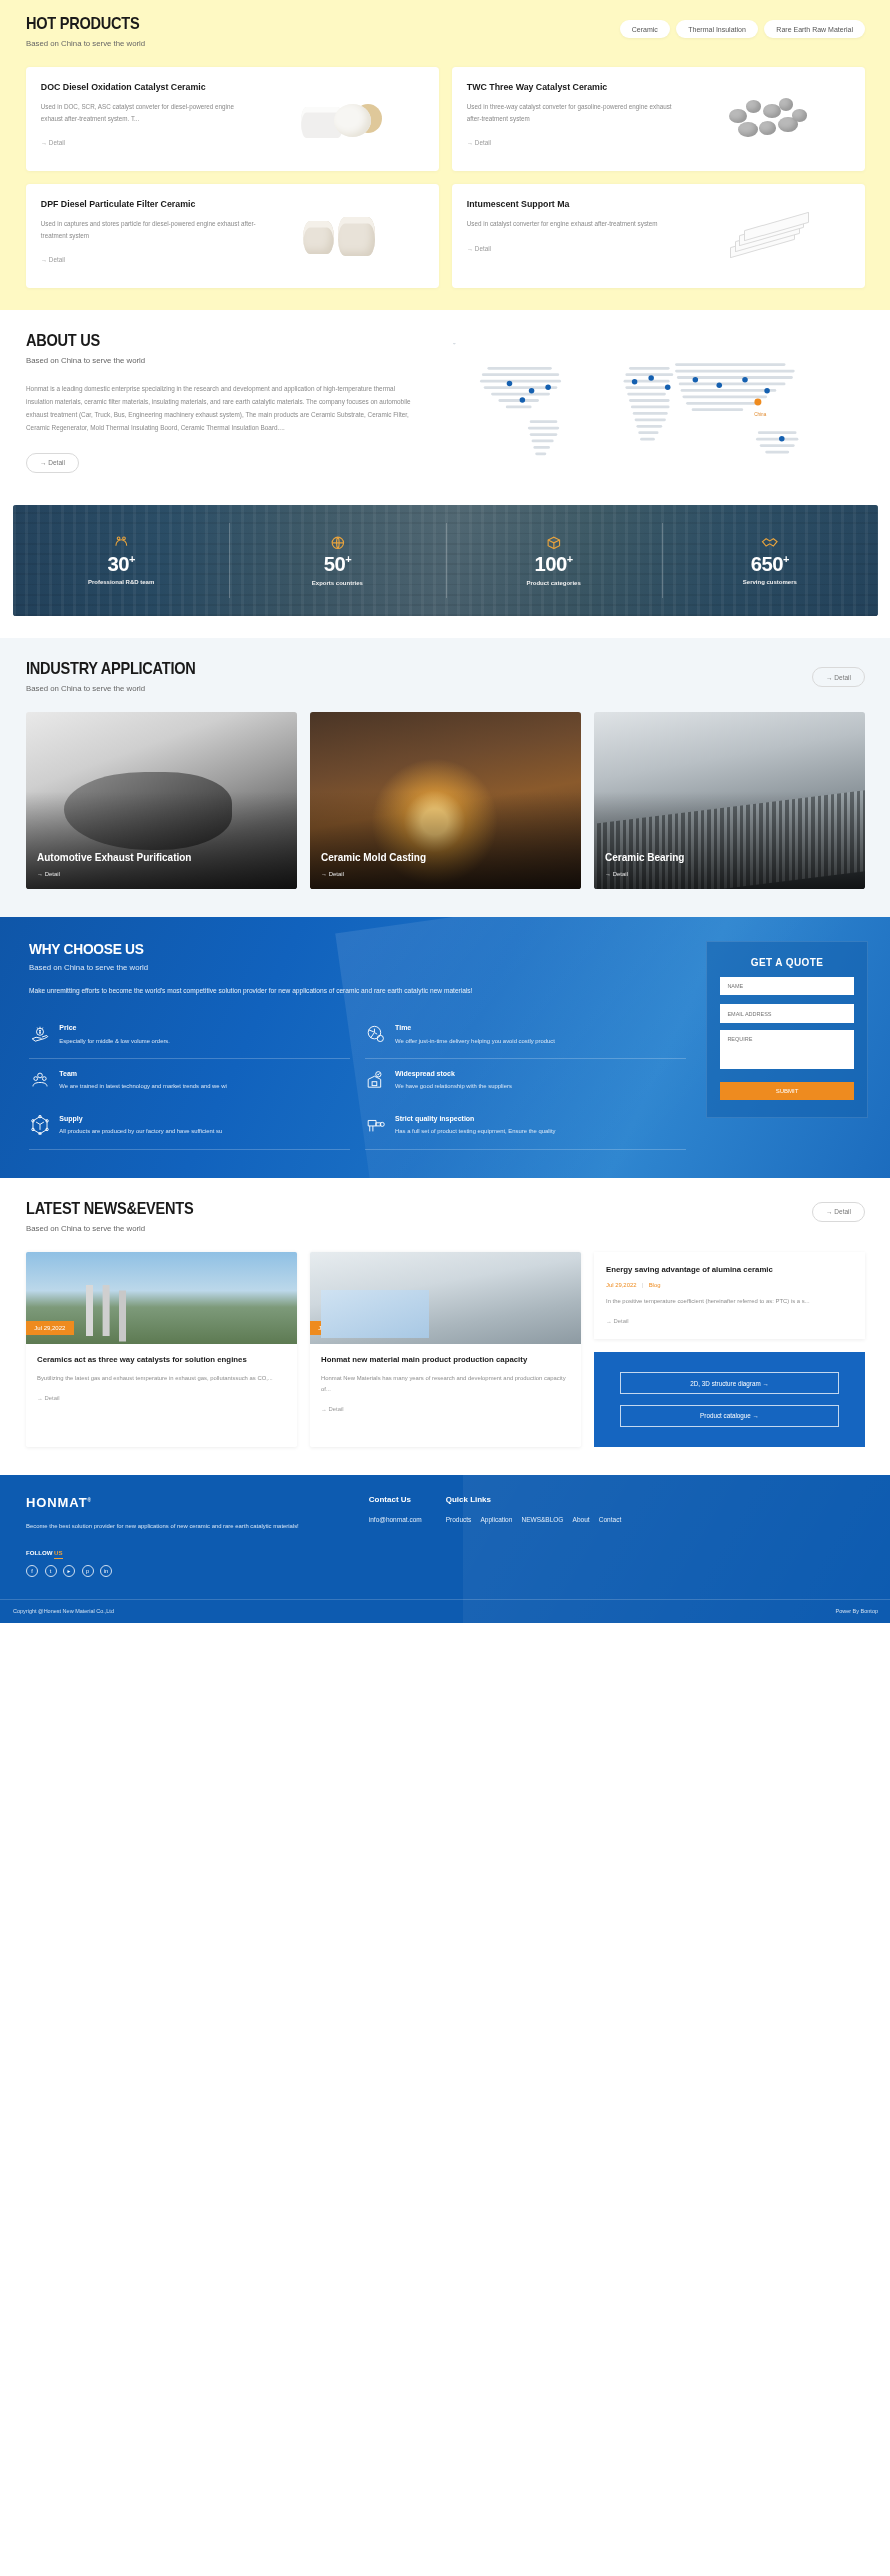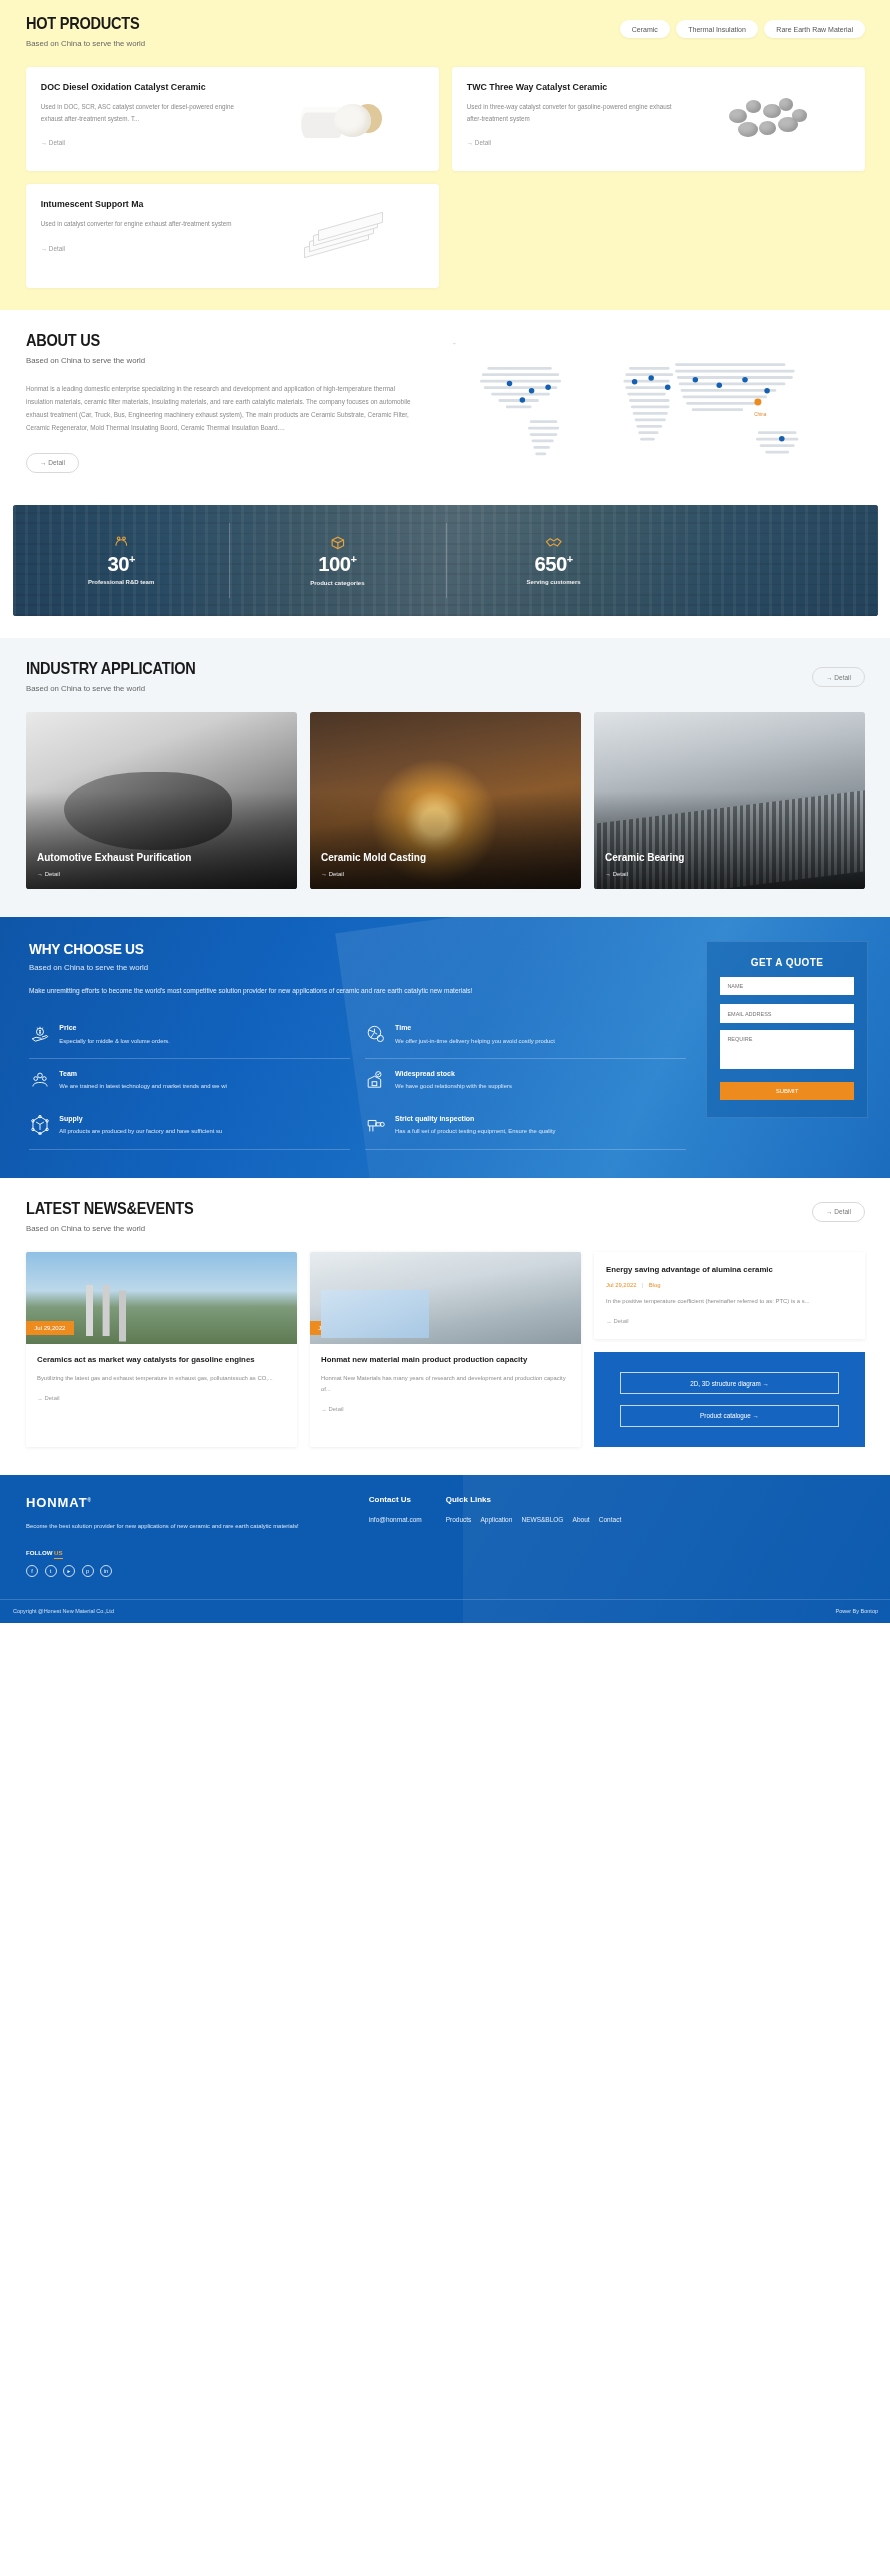--- a/index.html
+++ b/index.html
@@ -234,20 +234,33 @@
             <i style="left:39px;top:11px;width:18.5px;height:14.8px"></i>
             <i style="left:55px;top:5.5px;width:14.8px;height:13px"></i>
             <i style="left:14.8px;top:29.5px;width:19.4px;height:14.8px"></i>
             <i style="left:35px;top:28px;width:17.5px;height:14px"></i>
             <i style="left:54px;top:24px;width:20.3px;height:15.7px"></i>
             <i style="left:68px;top:16.6px;width:15.7px;height:13px"></i>
           </div>
         </div>
       </div>
 
+      <div class="prod-card">
+        <div class="prod-text">
+          <div class="prod-name">DPF Diesel Particulate Filter Ceramic</div>
+          <div class="prod-desc">Used in captures and stores particle for diesel-powered engine exhaust after-treatment system</div>
+          <div class="prod-detail">→ Detail</div>
+        </div>
+        <div class="prod-img">
+          <div class="dpf">
+            <i style="left:1.8px;top:11px;width:31px;height:33px"></i>
+            <i style="left:37px;top:7.4px;width:37px;height:39px"></i>
+          </div>
+        </div>
+      </div>
 
       <div class="prod-card">
         <div class="prod-text">
           <div class="prod-name">Intumescent Support Ma</div>
           <div class="prod-desc">Used in catalyst converter for engine exhaust after-treatment system</div>
           <div class="prod-detail">→ Detail</div>
         </div>
         <div class="prod-img">
           <div class="sheets">
             <i style="left:5.5px;top:28px;"></i>
@@ -360,20 +373,28 @@
         <svg class="stat-ico" width="16.6" height="14.8" viewBox="0 0 24 22" fill="none" stroke="currentColor" stroke-width="1.6">
             <path d="M4 16c0-5 3.6-9 8-9s8 4 8 9"></path>
             <circle cx="8" cy="5" r="2"></circle>
             <circle cx="16" cy="5" r="2"></circle>
           </svg>
         <div class="stat-num"><span>30</span><sup>+</sup></div>
         <div class="stat-cap">Professional R&amp;D team</div>
       </div>
       <div class="stat">
         <svg class="stat-ico" width="15.7" height="15.7" viewBox="0 0 22 22" fill="none" stroke="currentColor" stroke-width="1.6">
+            <circle cx="11" cy="11" r="8"></circle>
+            <path d="M3 11h16M11 3c2.5 2.6 2.5 13.4 0 16M11 3c-2.5 2.6-2.5 13.4 0 16"></path>
+          </svg>
+        <div class="stat-num"><span>50</span><sup>+</sup></div>
+        <div class="stat-cap">Exports countries</div>
+      </div>
+      <div class="stat">
+        <svg class="stat-ico" width="15.7" height="15.7" viewBox="0 0 22 22" fill="none" stroke="currentColor" stroke-width="1.6">
             <path d="M3 7l8-4 8 4v8l-8 4-8-4z"></path>
             <path d="M3 7l8 4 8-4M11 11v8"></path>
           </svg>
         <div class="stat-num"><span>100</span><sup>+</sup></div>
         <div class="stat-cap">Product categories</div>
       </div>
       <div class="stat">
         <svg class="stat-ico" width="17.5" height="14.8" viewBox="0 0 24 20" fill="none" stroke="currentColor" stroke-width="1.6">
             <path d="M2 9l5-4 5 3 5-3 5 4-5 6-5-3-5 3z"></path>
           </svg>
@@ -527,21 +548,21 @@
       </div>
       <div class="btn-ghost" style="margin-top:1.8px">→ Detail</div>
     </div>
 
     <div class="news-grid">
       <div class="ncard">
         <div class="nimg power">
           <div class="ndate">Jul 29,2022</div>
         </div>
         <div class="nbody">
-          <div class="ntitle">Ceramics act as market way catalysts for gasoline engines</div>
+          <div class="ntitle">Ceramics act as three way catalysts for solution engines</div>
           <div class="ndesc">Byutilizing the latest gas and exhaust temperature in exhaust gas, pollutantssuch as CO,...</div>
           <div class="nmore">→ Detail</div>
         </div>
       </div>
 
       <div class="ncard">
         <div class="nimg plant">
           <div class="ndate">Jul 29,2022</div>
         </div>
         <div class="nbody">

